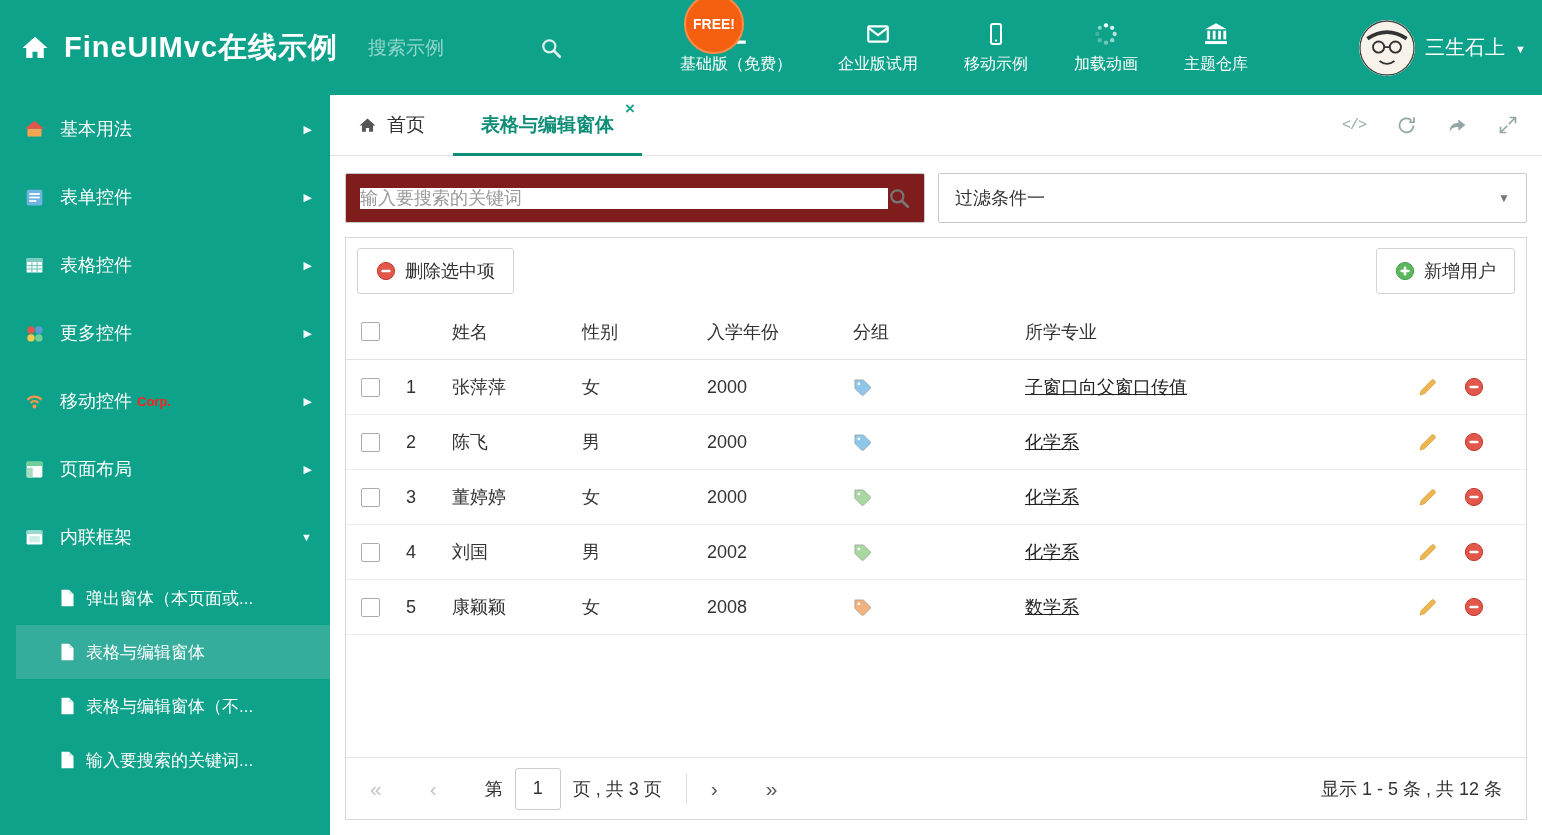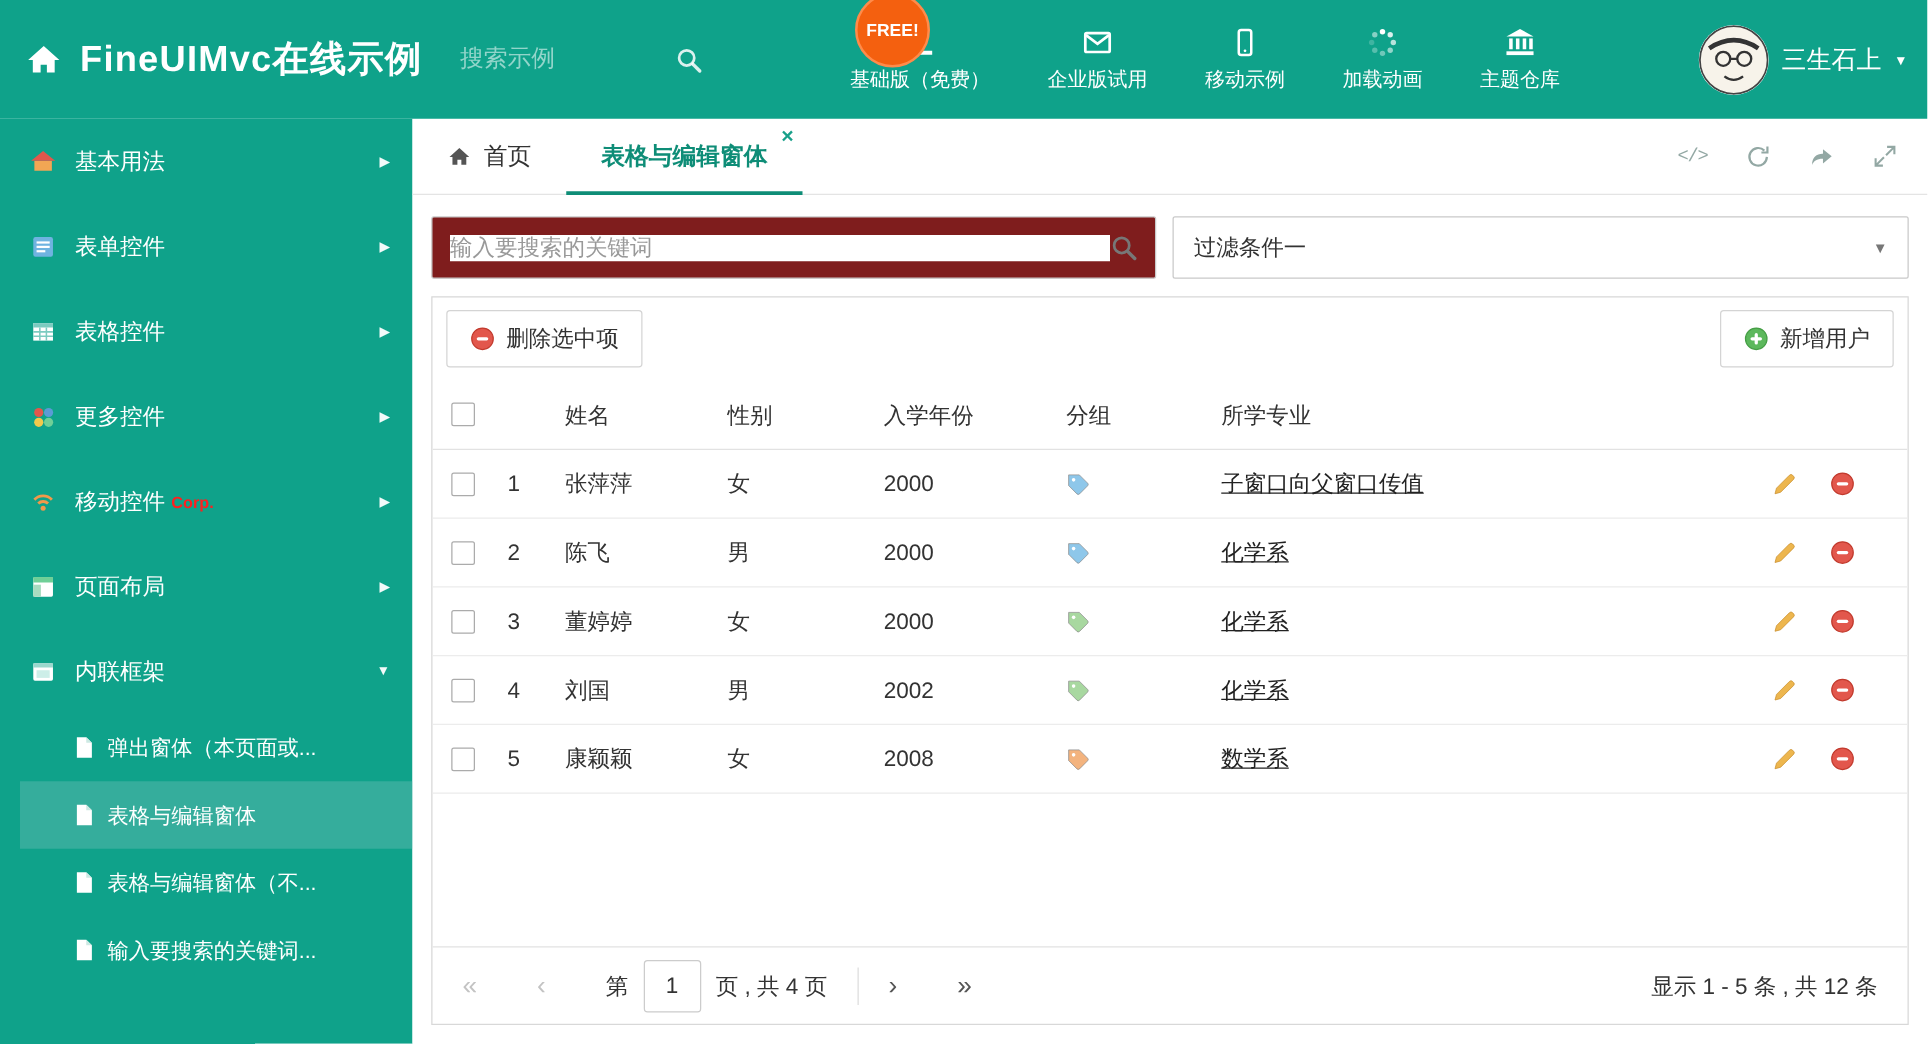--- a/index.html
+++ b/index.html
@@ -64,21 +64,21 @@
 
   .row{display:flex;align-items:center;min-height:55px;border-bottom:1px solid #ececec;font-size:18px;color:#333;flex:0 0 auto;}
   .thead{min-height:56px;border-bottom:1px solid #e2e2e2;}
   .c{display:flex;align-items:center;}
   .c.cb{width:48px;justify-content:center;}
   .c.num{width:58px;padding-left:12px;}
   .c.name{width:130px;}
   .c.gender{width:125px;}
   .c.year{width:140px;}
   .c.group{width:130px;padding-left:6px;}
-  .c.major{flex:1;}
+  .c.major{flex:1;margin-left:48px;}
   .c.actions{width:150px;justify-content:flex-end;gap:26px;padding-right:42px;}
   .checkbox{width:19px;height:19px;border:1px solid #ababab;border-radius:2px;background:#fff;cursor:pointer;display:inline-block;}
   .major-link{color:#222;text-decoration:underline;cursor:pointer;}
   .tag{width:19px;height:19px;}
   .pencil,.minus-ic{width:20px;height:20px;cursor:pointer;}
 
   .pager{margin-top:auto;border-top:1px solid #e2e2e2;height:62px;display:flex;align-items:center;padding:0 24px;font-size:18px;color:#333;flex:0 0 auto;}
   .pg{font-size:21px;cursor:pointer;line-height:1;}
   .pg.disabled{color:#c3c3c3;}
   .pg.enabled{color:#555;}
@@ -527,21 +527,21 @@
               <rect x="5.4" y="8.7" width="9.2" height="2.6" rx="1.3" fill="#fff"></rect>
             </svg>
         </div>
       </div>
 
       <div class="pager">
         <span class="pg disabled mr">«</span>
         <span class="pg disabled mr">‹</span>
         <span>第</span>
         <input class="page-input" value="1" style="">
-        <span>页 , 共 4 页</span>
+        <span>页 , 共 3 页</span>
         <span class="pg-div"></span>
         <span class="pg enabled mr">›</span>
         <span class="pg enabled">»</span>
         <span class="pg-summary">显示 1 - 5 条 , 共 12 条</span>
       </div>
 
     </div>
   </div>
 </div>
 

